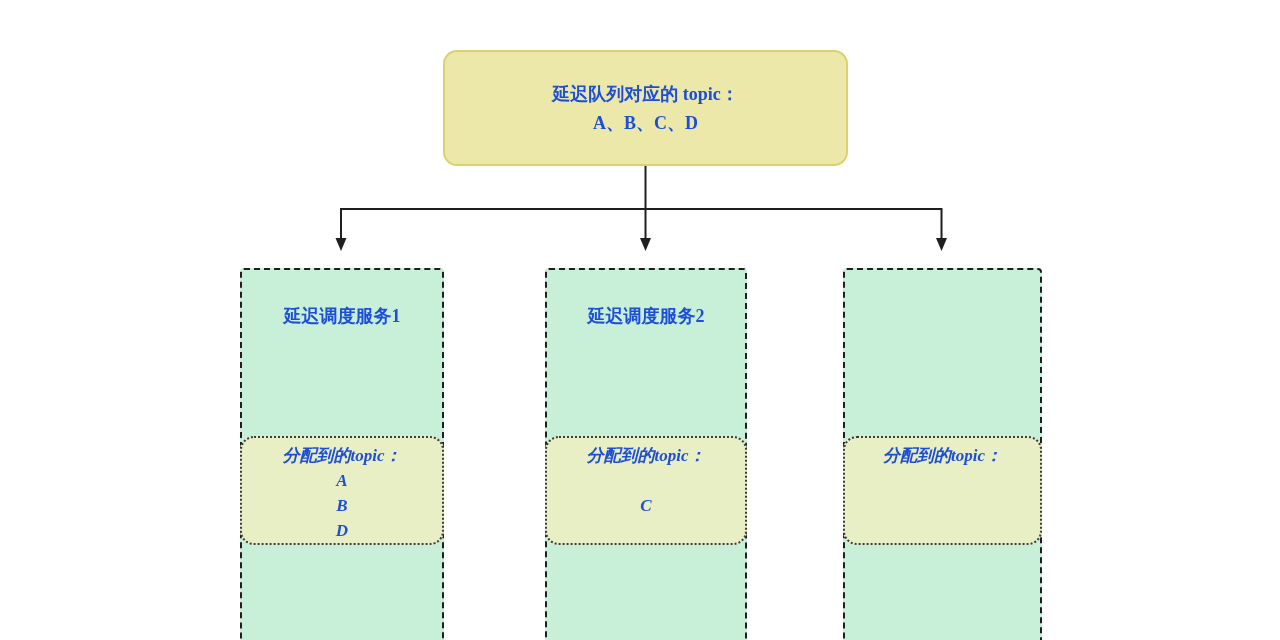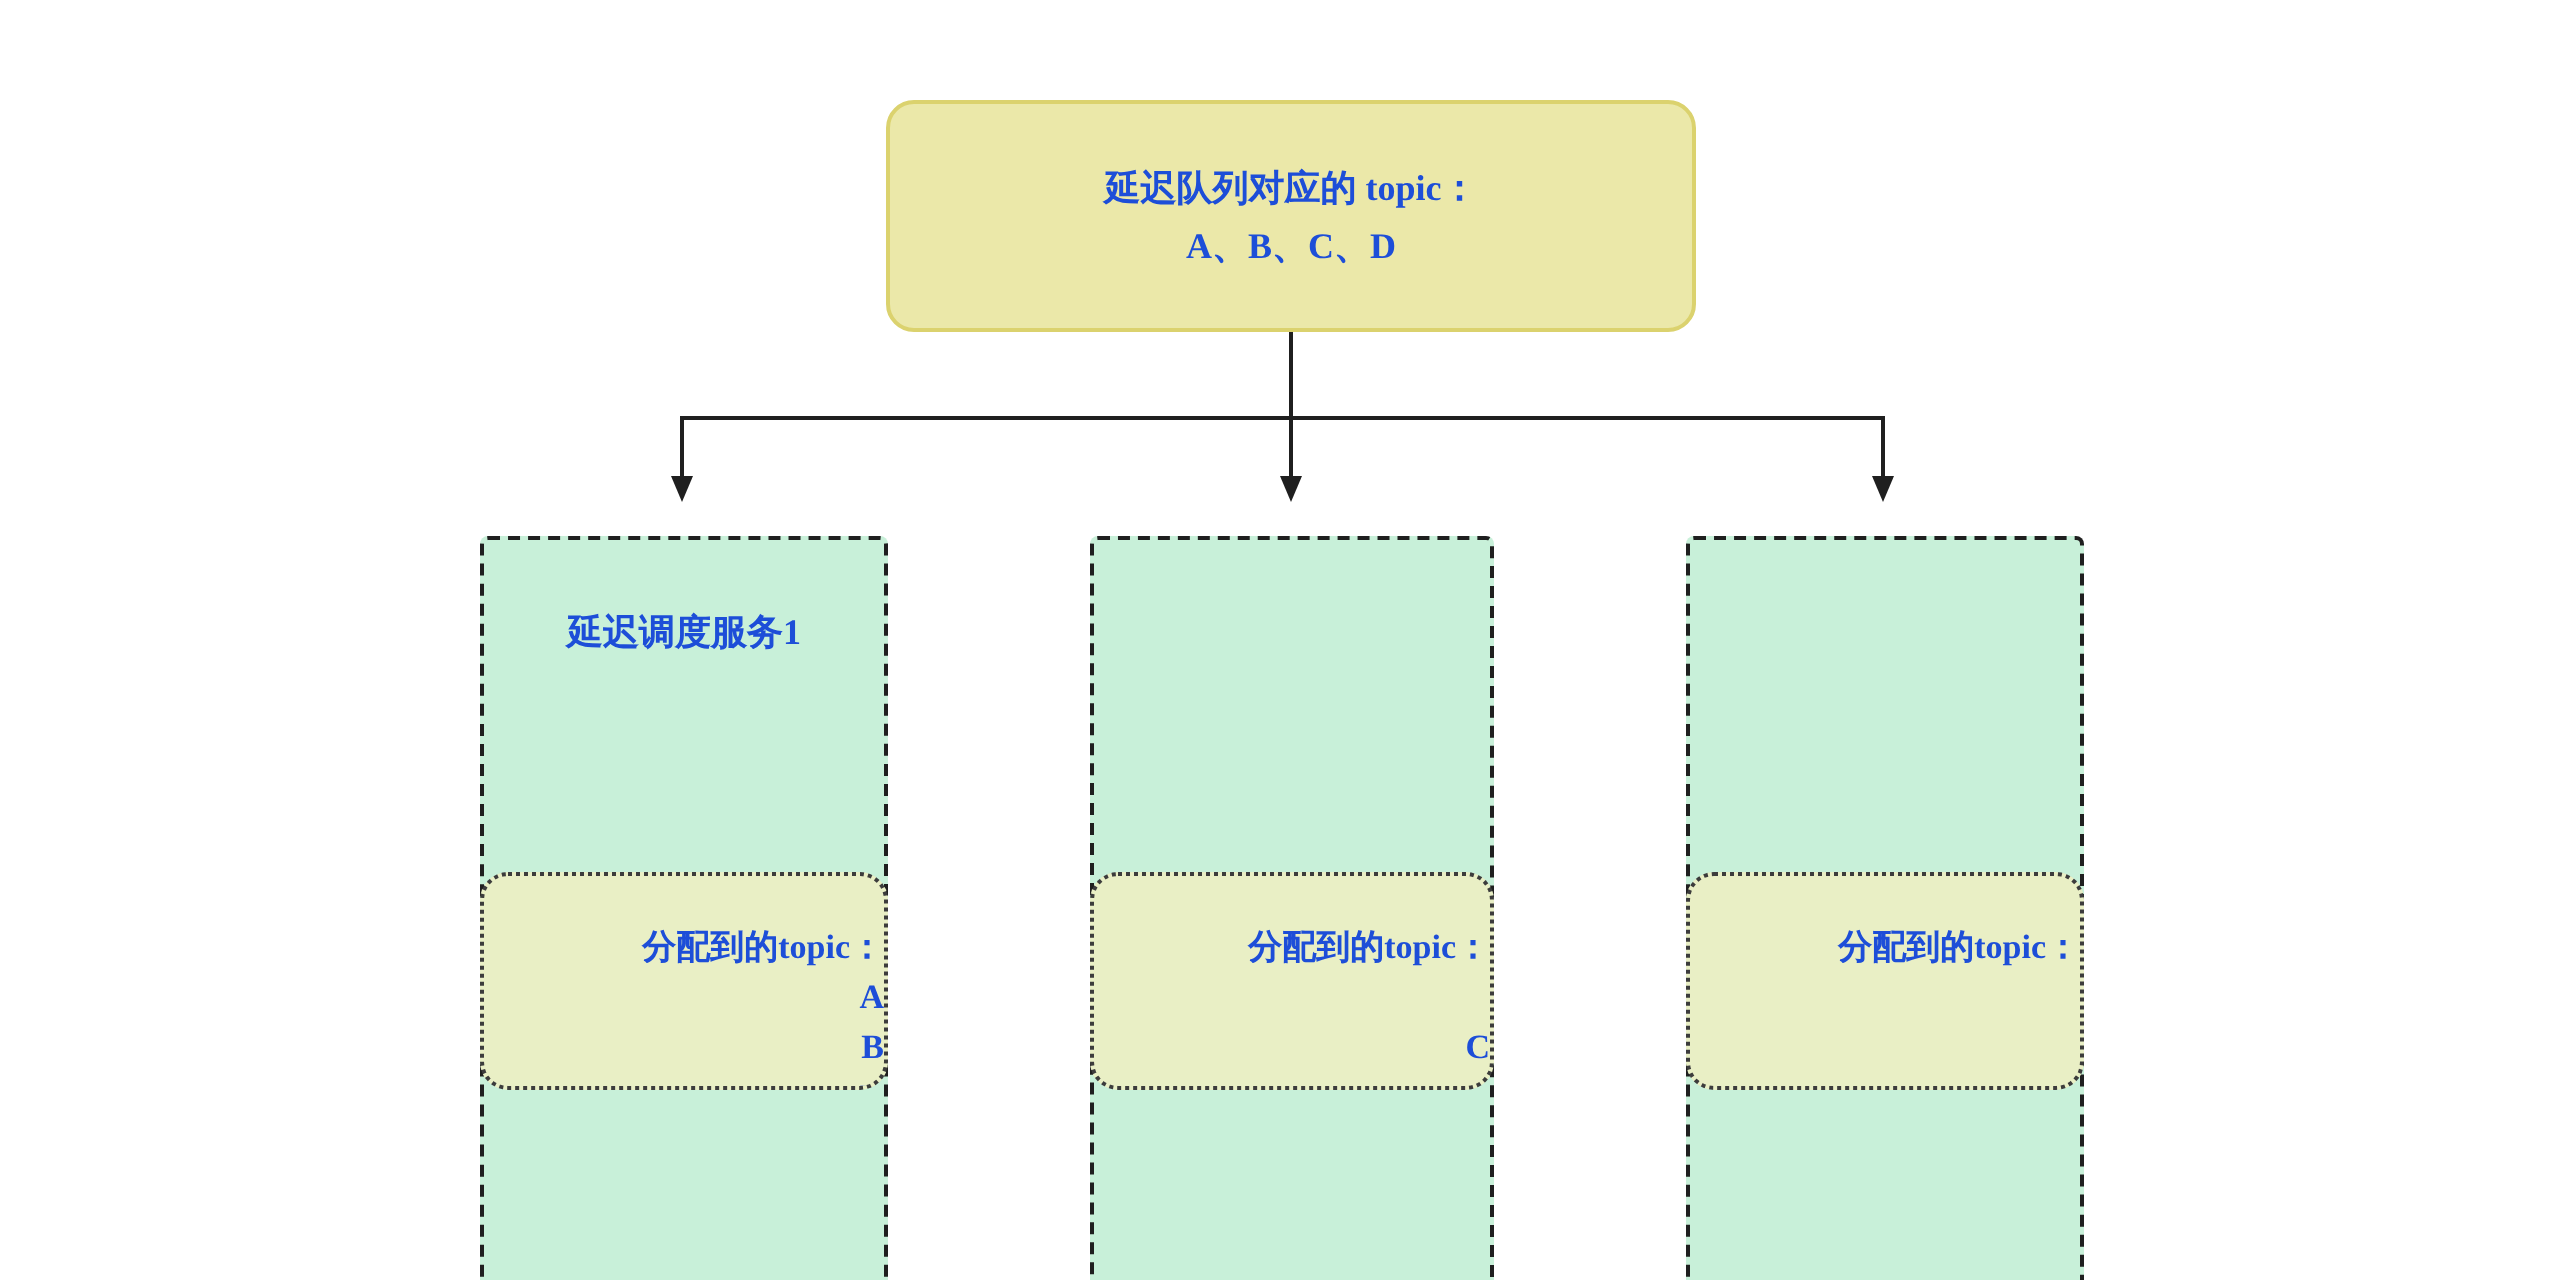--- a/index.html
+++ b/index.html
@@ -82,23 +82,24 @@
   .assigned-box {
     position: absolute;
     left: -2px;
     right: -2px;
     top: 166px;
     height: 109px;
     background: #e9efc5;
     border: 2px dotted #3c3c3c;
     border-radius: 14px;
     box-sizing: border-box;
-    text-align: right;
-    padding-top: 24px;
+    text-align: center;
+    padding-top: 6px;
     overflow: hidden;
+    font-style: italic;
   }
   .assigned-label {
     font-size: 17px;
     font-weight: bold;
     line-height: 24px;
     white-space: nowrap;
   }
   .topic-line {
     font-size: 17px;
     font-weight: bold;
@@ -128,20 +129,21 @@
     <div class="service-title">延迟调度服务1</div>
     <div class="assigned-box">
       <div class="assigned-label">分配到的topic：</div>
       <div class="topic-line">A</div>
       <div class="topic-line">B</div>
       <div class="topic-line">D</div>
     </div>
   </div>
 
   <div class="service s2">
+    <div class="service-title">延迟调度服务2</div>
     <div class="assigned-box">
       <div class="assigned-label">分配到的topic：</div>
       <div class="topic-line"></div>
       <div class="topic-line">C</div>
     </div>
   </div>
 
   <div class="service s3">
     <div class="assigned-box">
       <div class="assigned-label">分配到的topic：</div>

